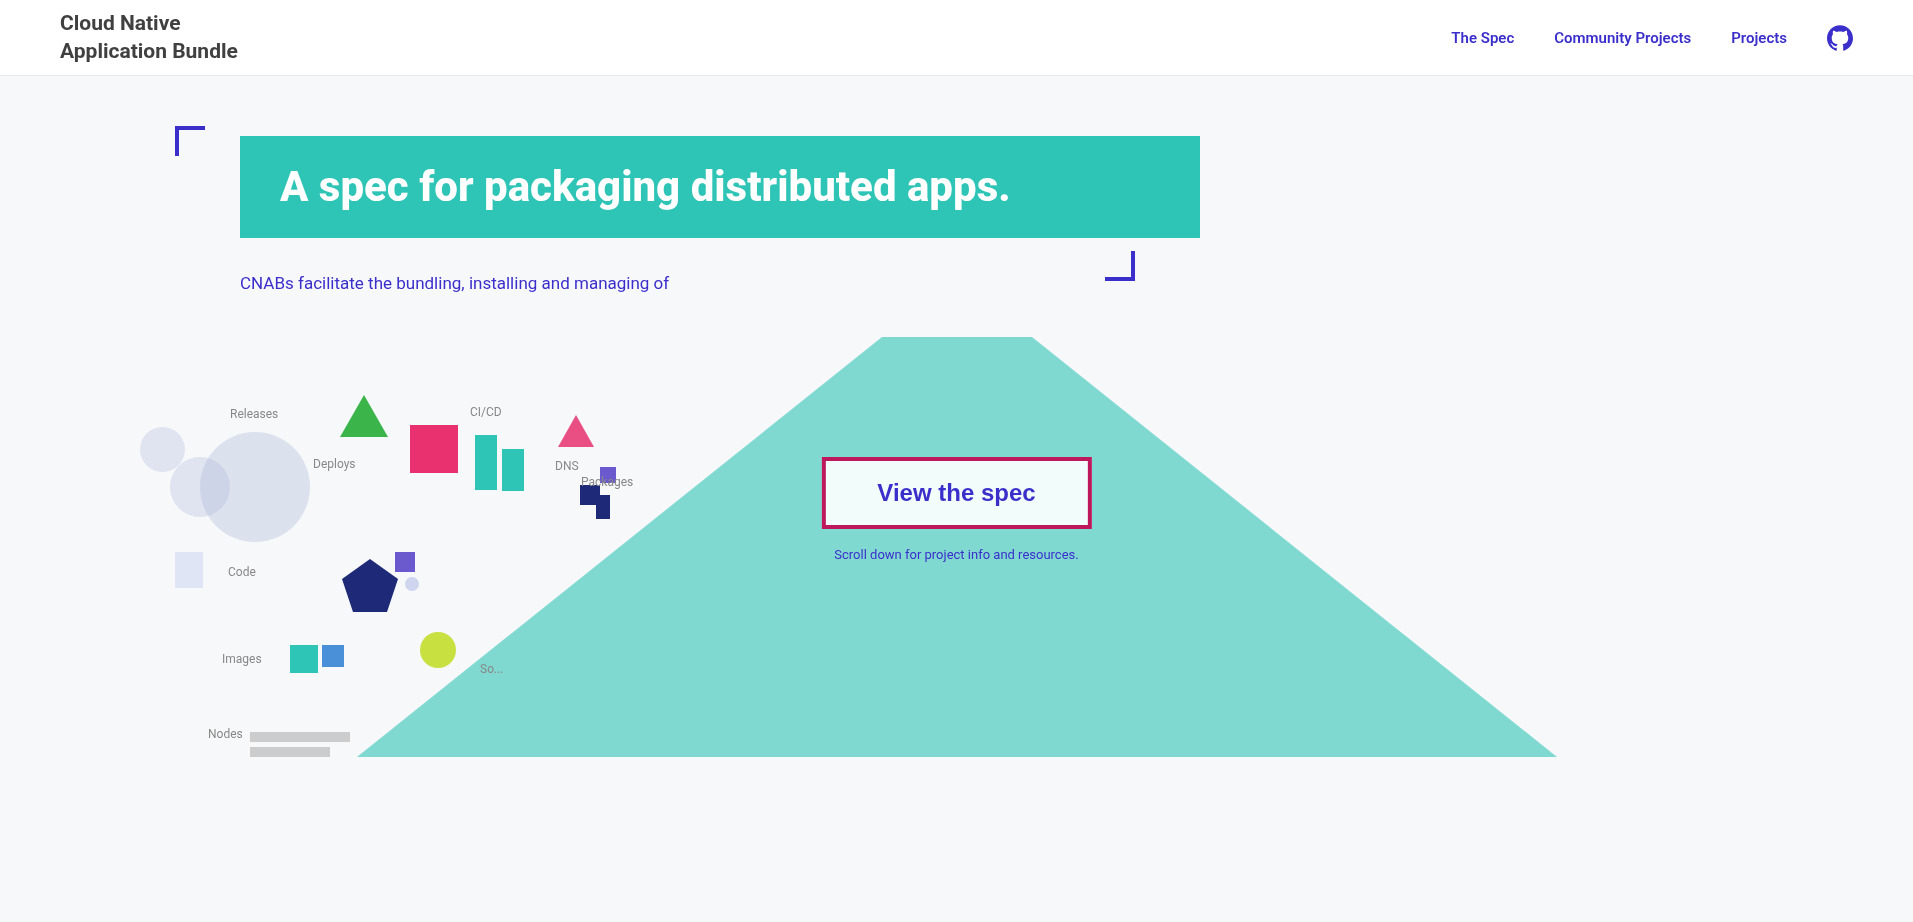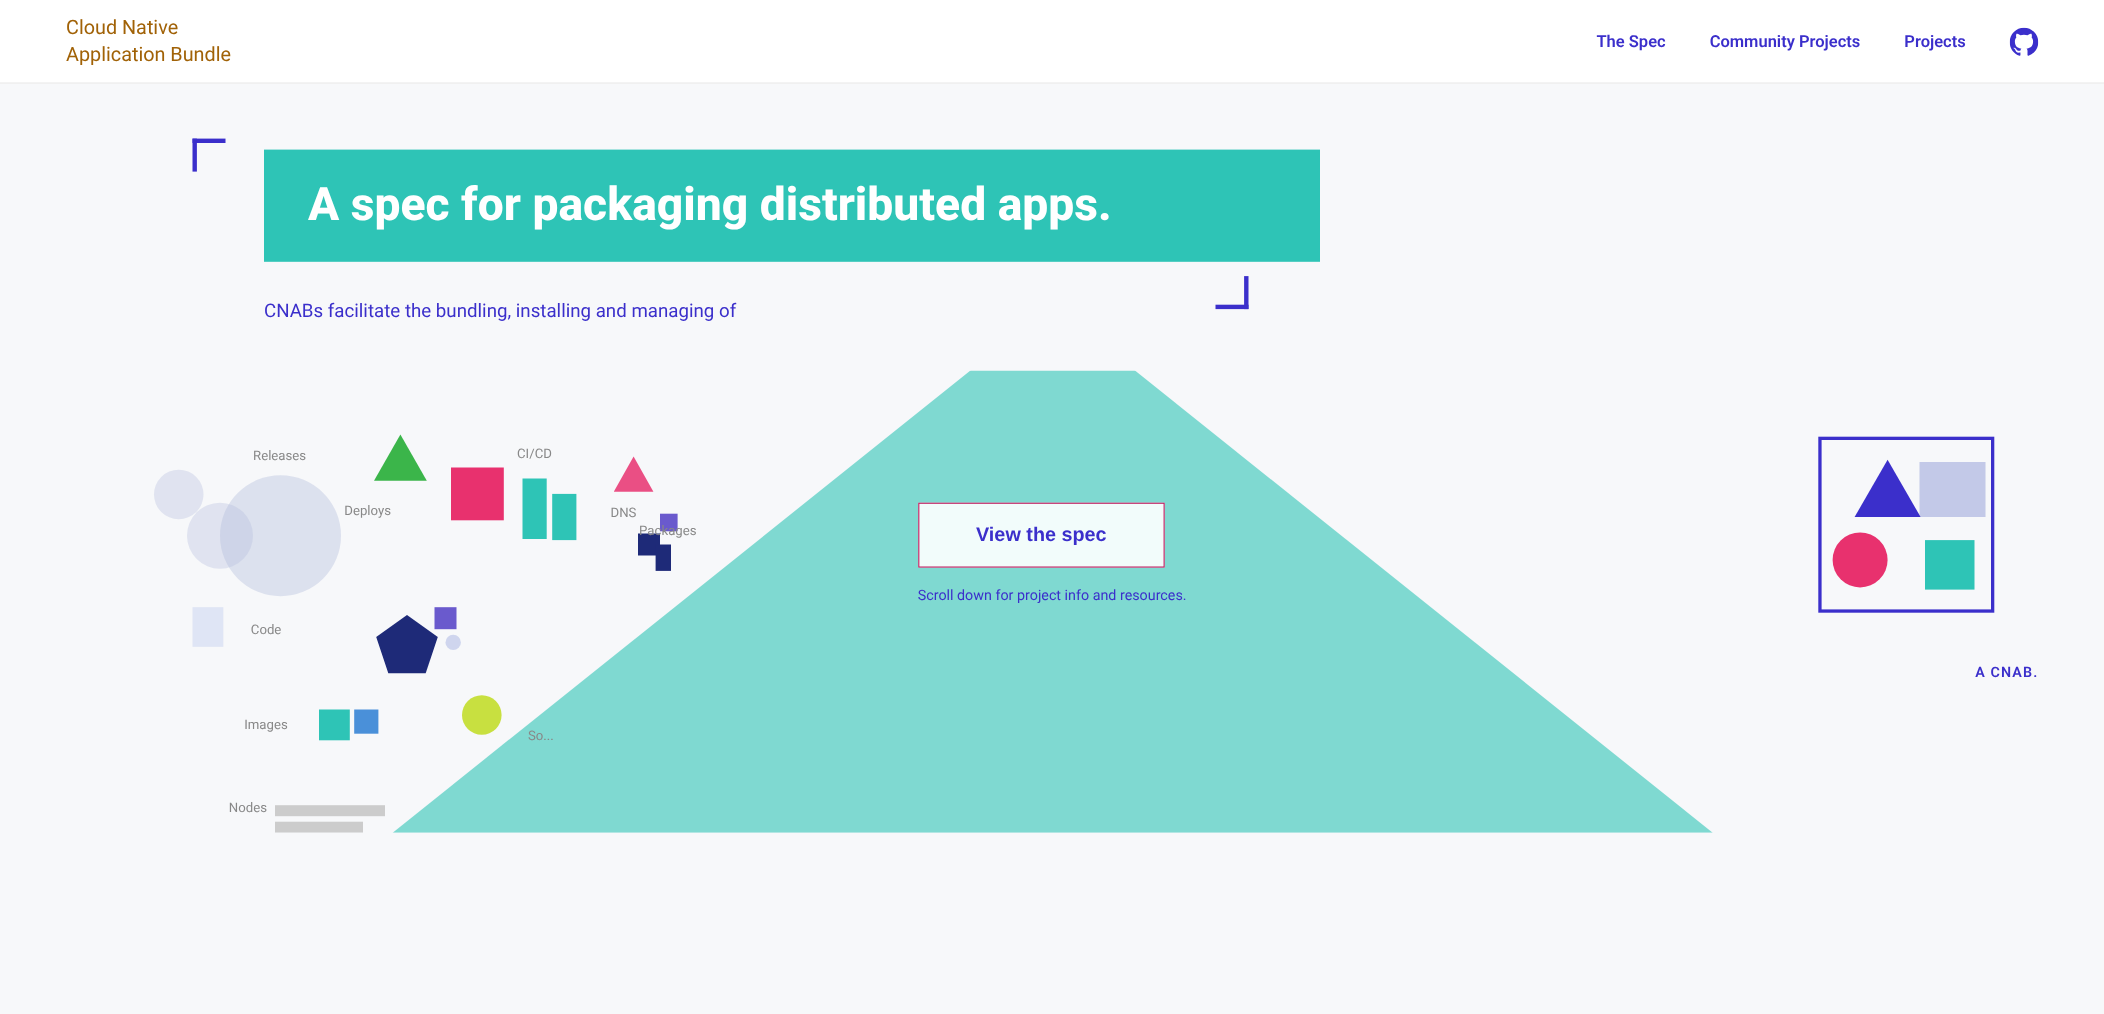--- a/index.html
+++ b/index.html
@@ -16,23 +16,23 @@
       border-bottom: 1px solid #e8e8e8;
       display: flex;
       align-items: center;
       justify-content: space-between;
       padding: 0 60px;
       height: 76px;
       position: relative;
       z-index: 10;
     }
     .nav-logo {
-      color: #a16207;
-      font-weight: 400;
-      font-size: 18px;
+      color: #404040;
+      font-weight: 700;
+      font-size: 21px;
       line-height: 1.3;
     }
     .nav-links {
       display: flex;
       align-items: center;
       gap: 40px;
     }
     .nav-link {
       color: #3b2fcb;
       font-weight: 600;
@@ -140,24 +140,24 @@
 
     
     .cta-center {
       position: absolute;
       left: 50%;
       top: 120px;
       transform: translateX(-50%);
       text-align: center;
     }
     .cta-btn {
-      border: 1px solid #be185d;
+      border: 4px solid #be185d;
       background: rgba(255,255,255,0.9);
       color: #3b2fcb;
-      font-size: 18px;
+      font-size: 24px;
       font-weight: 700;
       padding: 18px 52px;
       cursor: pointer;
       display: block;
       white-space: nowrap;
     }
     .scroll-hint {
       color: #3b2fcb;
       font-size: 13px;
       margin-top: 18px;
@@ -374,23 +374,14 @@
 
     <span class="shape-label" style="left:480px; top:285px;">So...</span>
 
   </div>
 
   <div class="cta-center">
     <button class="cta-btn">View the spec</button>
     <p class="scroll-hint">Scroll down for project info and resources.</p>
   </div>
 
-  <div class="right-cnab">
-    <div class="cnab-frame">
-      <div class="cnab-rect-lavender"></div>
-      <div class="cnab-tri"></div>
-      <div class="cnab-circle"></div>
-      <div class="cnab-rect-teal"></div>
-    </div>
-    <span class="cnab-label">A CNAB.</span>
-  </div>
 
 </div>
 
 </body></html>

